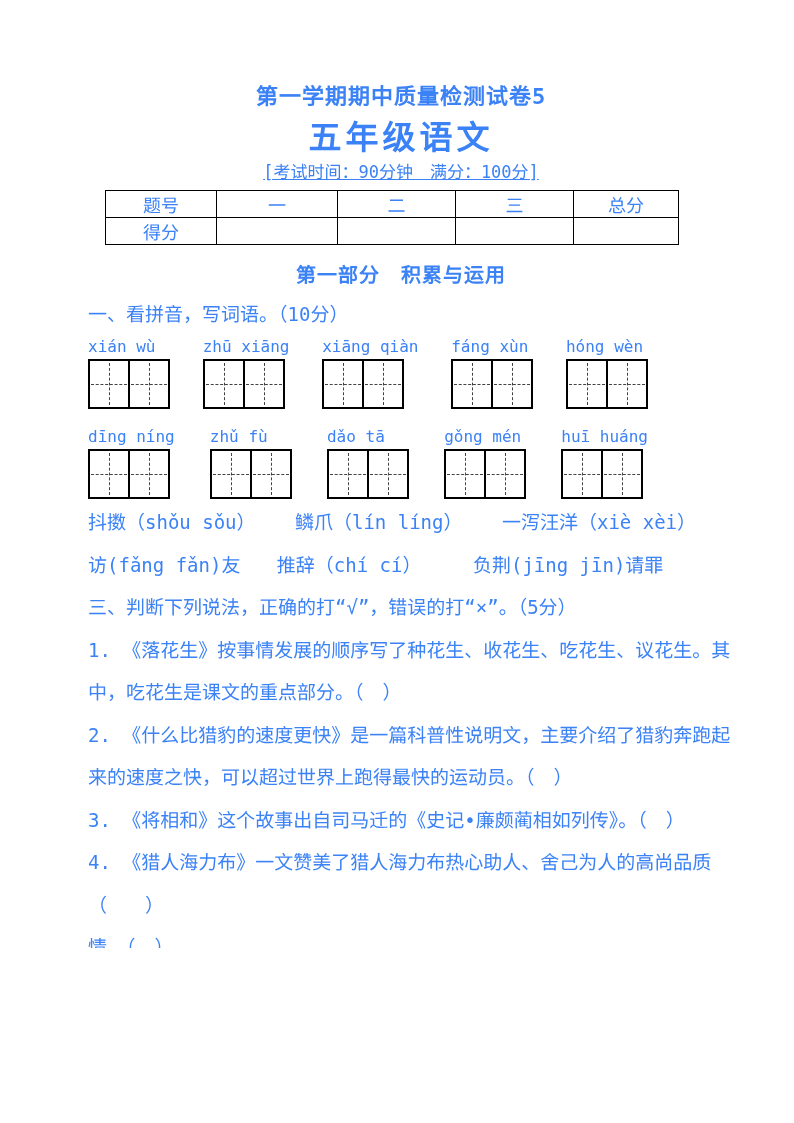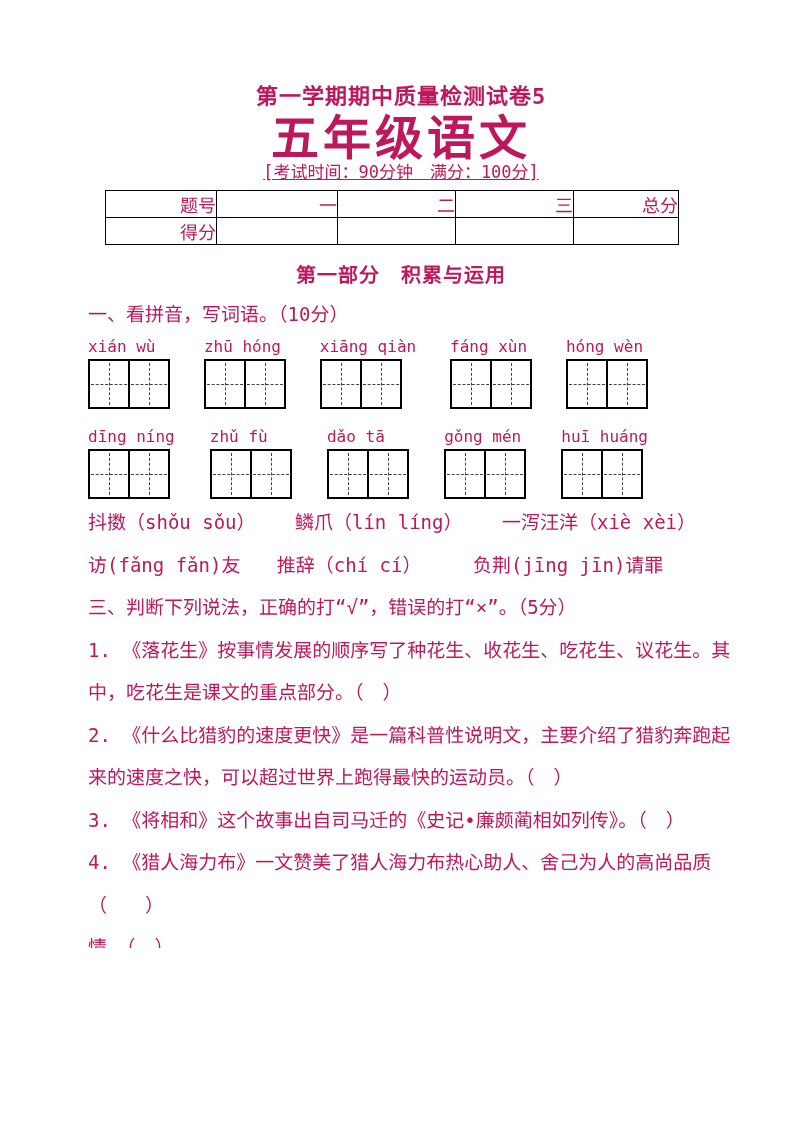--- a/index.html
+++ b/index.html
@@ -2,41 +2,41 @@
 <html lang="zh-CN"><head>
 <meta charset="utf-8">
 <style>
   html,body { margin:0; padding:0; background:#fff; }
   .page {
     position:relative;
     width:794px; height:948px;
     box-sizing:border-box;
     padding:84px 80px 0 88px;
     background:#fff;
-    color:#be185d;
+    color:#3b82f6;
     font-family:"DejaVu Sans Mono","Liberation Serif",serif;
     overflow:hidden;
   }
   .title {
     text-align:center; font-size:22px; line-height:26px; font-weight:bold;
     margin:0 0 8px 0; letter-spacing:1px;
   }
   .subtitle {
-    text-align:center; font-size:48px; line-height:40px; font-weight:bold;
+    text-align:center; font-size:33px; line-height:40px; font-weight:bold;
     margin:0 0 4px 0; letter-spacing:4px;
   }
   .exam-info {
     text-align:center; font-size:17px; line-height:20px; margin:0 0 8px 0;text-decoration:underline;
   }
   table.score {
     border-collapse:collapse; table-layout:fixed;
     margin-left:17px; width:573px;
   }
   table.score td {
-    border:1px solid #000; height:25px; text-align:right;
+    border:1px solid #000; height:25px; text-align:center;
     font-size:18px; padding:0;
   }
   col.c0{width:111px;} col.c1{width:121px;} col.c2{width:118px;}
   col.c3{width:118px;} col.c4{width:105px;}
   .part-heading {
     text-align:center; font-size:20px; font-weight:bold;
     line-height:24px; margin:18px 0 0 0; letter-spacing:1px;
   }
   .sec1-heading {
     font-size:19px; line-height:24px; margin:15px 0 0 0;
@@ -113,21 +113,21 @@
 
   <div class="py-row">
     <div class="py-col">
       <div class="py-label">xián wù</div>
       <div class="char-grid">
           <div class="cell"></div>
           <div class="cell"></div>
         </div>
     </div>
     <div class="py-col">
-      <div class="py-label">zhū hóng</div>
+      <div class="py-label">zhū xiāng</div>
       <div class="char-grid">
           <div class="cell"></div>
           <div class="cell"></div>
         </div>
     </div>
     <div class="py-col">
       <div class="py-label">xiāng qiàn</div>
       <div class="char-grid">
           <div class="cell"></div>
           <div class="cell"></div>

